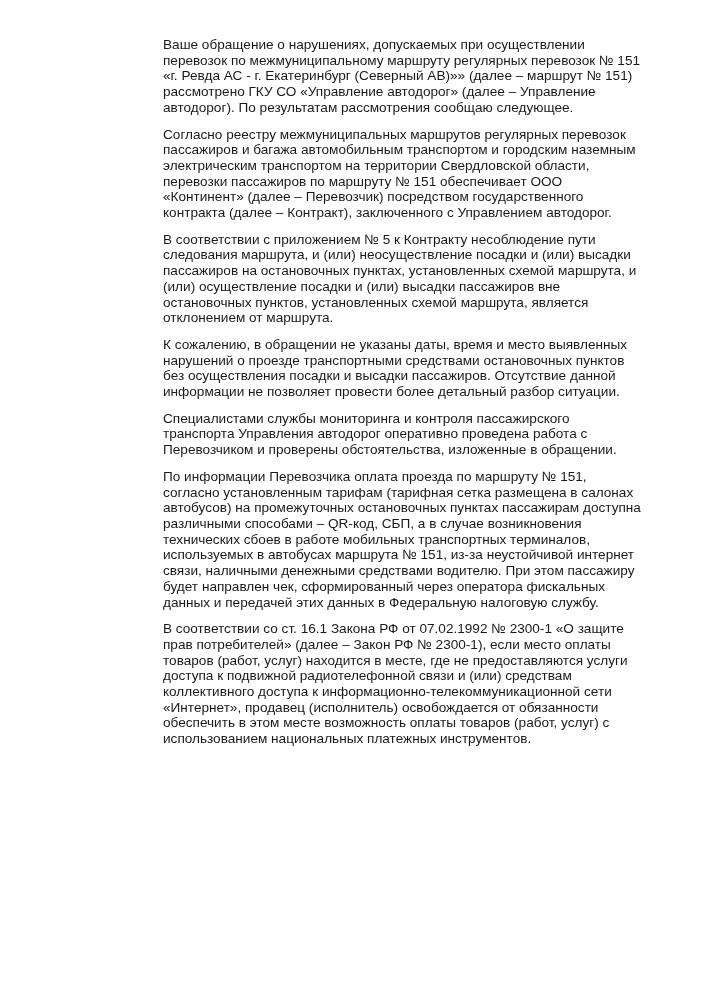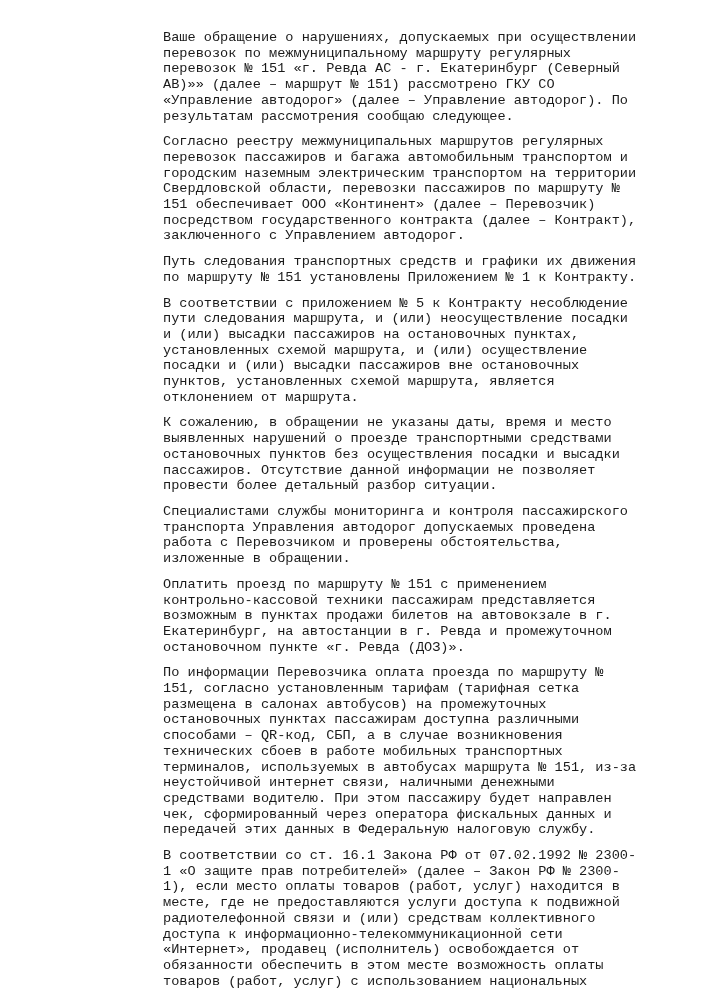--- a/index.html
+++ b/index.html
@@ -24,34 +24,31 @@
     top: 26px;
     width: 479px;
     color: #1a1a1a;
     font-family: "Liberation Sans", "DejaVu Sans", sans-serif;
     font-size: 13.6px;
     line-height: 15.7px;
     text-align: left;
     letter-spacing: 0;
   }
   .text-block p {
-    margin: 4px 0 10px 0;
+    margin: 11px 0 10px 0;
     padding: 0;
-    font-family: Liberation Mono, monospace;
   }
 </style>
 </head>
 <body>
 
 <main class="page">
   <section class="text-block">
 
   <p>Ваше обращение о нарушениях, допускаемых при осуществлении перевозок по межмуниципальному маршруту регулярных перевозок № 151 «г. Ревда АС - г. Екатеринбург (Северный АВ)»» (далее – маршрут № 151) рассмотрено ГКУ СО «Управление автодорог» (далее – Управление автодорог). По результатам рассмотрения сообщаю следующее.</p>
       <p>Согласно реестру межмуниципальных маршрутов регулярных перевозок пассажиров и багажа автомобильным транспортом и городским наземным электрическим транспортом на территории Свердловской области, перевозки пассажиров по маршруту № 151 обеспечивает ООО «Континент» (далее – Перевозчик) посредством государственного контракта (далее – Контракт), заключенного с Управлением автодорог.</p>
-      <p>Путь следования транспортных средств и графики их движения по маршруту № 151 установлены Приложением № 1 к Контракту.</p>
       <p>В соответствии с приложением № 5 к Контракту несоблюдение пути следования маршрута, и (или) неосуществление посадки и (или) высадки пассажиров на остановочных пунктах, установленных схемой маршрута, и (или) осуществление посадки и (или) высадки пассажиров вне остановочных пунктов, установленных схемой маршрута, является отклонением от маршрута.</p>
       <p>К сожалению, в обращении не указаны даты, время и место выявленных нарушений о проезде транспортными средствами остановочных пунктов без осуществления посадки и высадки пассажиров. Отсутствие данной информации не позволяет провести более детальный разбор ситуации.</p>
-      <p>Специалистами службы мониторинга и контроля пассажирского транспорта Управления автодорог допускаемых проведена работа с Перевозчиком и проверены обстоятельства, изложенные в обращении.</p>
-      <p>Оплатить проезд по маршруту № 151 с применением контрольно-кассовой техники пассажирам представляется возможным в пунктах продажи билетов на автовокзале в г. Екатеринбург, на автостанции в г. Ревда и промежуточном остановочном пункте «г. Ревда (ДОЗ)».</p>
+      <p>Специалистами службы мониторинга и контроля пассажирского транспорта Управления автодорог оперативно проведена работа с Перевозчиком и проверены обстоятельства, изложенные в обращении.</p>
       <p>По информации Перевозчика оплата проезда по маршруту № 151, согласно установленным тарифам (тарифная сетка размещена в салонах автобусов) на промежуточных остановочных пунктах пассажирам доступна различными способами – QR-код, СБП, а в случае возникновения технических сбоев в работе мобильных транспортных терминалов, используемых в автобусах маршрута № 151, из-за неустойчивой интернет связи, наличными денежными средствами водителю. При этом пассажиру будет направлен чек, сформированный через оператора фискальных данных и передачей этих данных в Федеральную налоговую службу.</p>
       <p>В соответствии со ст. 16.1 Закона РФ от 07.02.1992 № 2300-1 «О защите прав потребителей» (далее – Закон РФ № 2300-1), если место оплаты товаров (работ, услуг) находится в месте, где не предоставляются услуги доступа к подвижной радиотелефонной связи и (или) средствам коллективного доступа к информационно-телекоммуникационной сети «Интернет», продавец (исполнитель) освобождается от обязанности обеспечить в этом месте возможность оплаты товаров (работ, услуг) с использованием национальных платежных инструментов.</p>
     </section>
 </main>
 
 </body></html>

